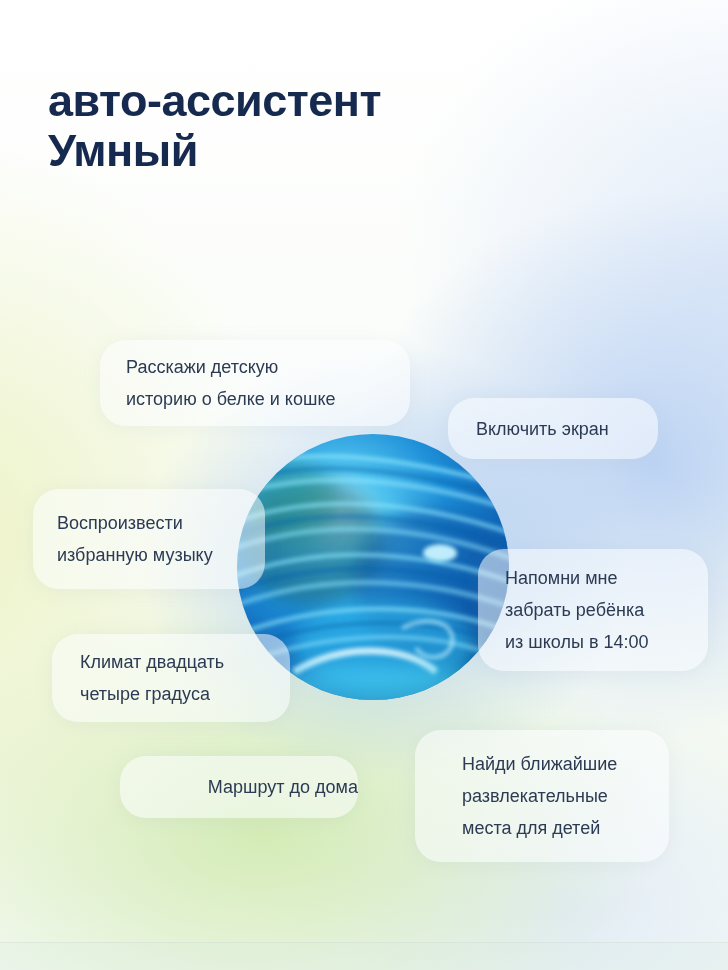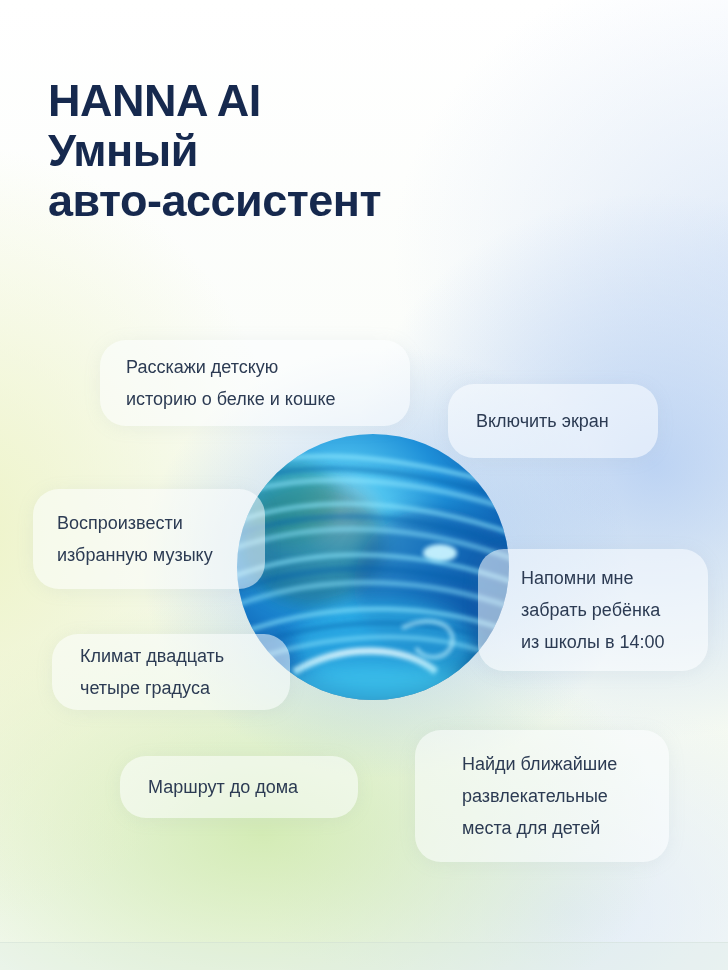--- a/index.html
+++ b/index.html
@@ -32,44 +32,43 @@
     border-radius:26px;
     background:rgba(252,254,255,0.55);
     box-shadow:0 2px 18px rgba(140,160,180,0.10);
     color:#2c3b53;
     font-size:18px;
     line-height:32px;
     white-space:pre-line;
     box-sizing:border-box;
   }
   .b1{left:100px;top:340px;width:310px;height:86px;padding-left:26px;}
-  .b2{left:448px;top:384px;width:210px;height:74px;padding-left:28px;align-items:center;}
+  .b2{left:448px;top:398px;width:210px;height:61px;padding-left:28px;align-items:center;}
   .b3{left:33px;top:489px;width:232px;height:100px;padding-left:24px;}
-  .b4{left:478px;top:549px;width:230px;height:122px;padding-left:43px;}
-  .b5{left:52px;top:634px;width:238px;height:76px;padding-left:28px;}
-  .b6{left:120px;top:756px;width:238px;height:62px;padding-left:28px;}
+  .b4{left:478px;top:549px;width:230px;height:122px;padding-left:27px;}
+  .b5{left:52px;top:634px;width:238px;height:88px;padding-left:28px;}
+  .b6{left:120px;top:756px;width:238px;height:62px;padding-left:28px;justify-content:flex-end;}
   .b7{left:415px;top:730px;width:254px;height:132px;padding-left:47px;}
   .orb{
     position:absolute;left:234px;top:432px;width:278px;height:274px;
   }
   .bottom-band{
     position:absolute;left:0;bottom:0;width:728px;height:27px;
     background:rgba(219,235,226,0.30);
     border-top:1px solid rgba(200,216,206,0.35);
   }
 </style>
 </head>
 <body>
 
 <div class="canvas">
 
   <div class="title-block">
-    <div class="line">HANNA AI</div>
+    <div class="line">авто-ассистент</div>
     <div class="line">Умный</div>
-    <div class="line">авто-ассистент</div>
   </div>
 
   <svg class="orb" viewBox="0 0 278 274" aria-hidden="true">
     <defs>
       <radialGradient id="orbG" cx="38%" cy="30%" r="78%">
         <stop offset="0%" stop-color="#aee9fb"></stop>
         <stop offset="22%" stop-color="#4fc3ef"></stop>
         <stop offset="50%" stop-color="#1e8fd8"></stop>
         <stop offset="78%" stop-color="#0f63b5"></stop>
         <stop offset="100%" stop-color="#0a4e86"></stop>

